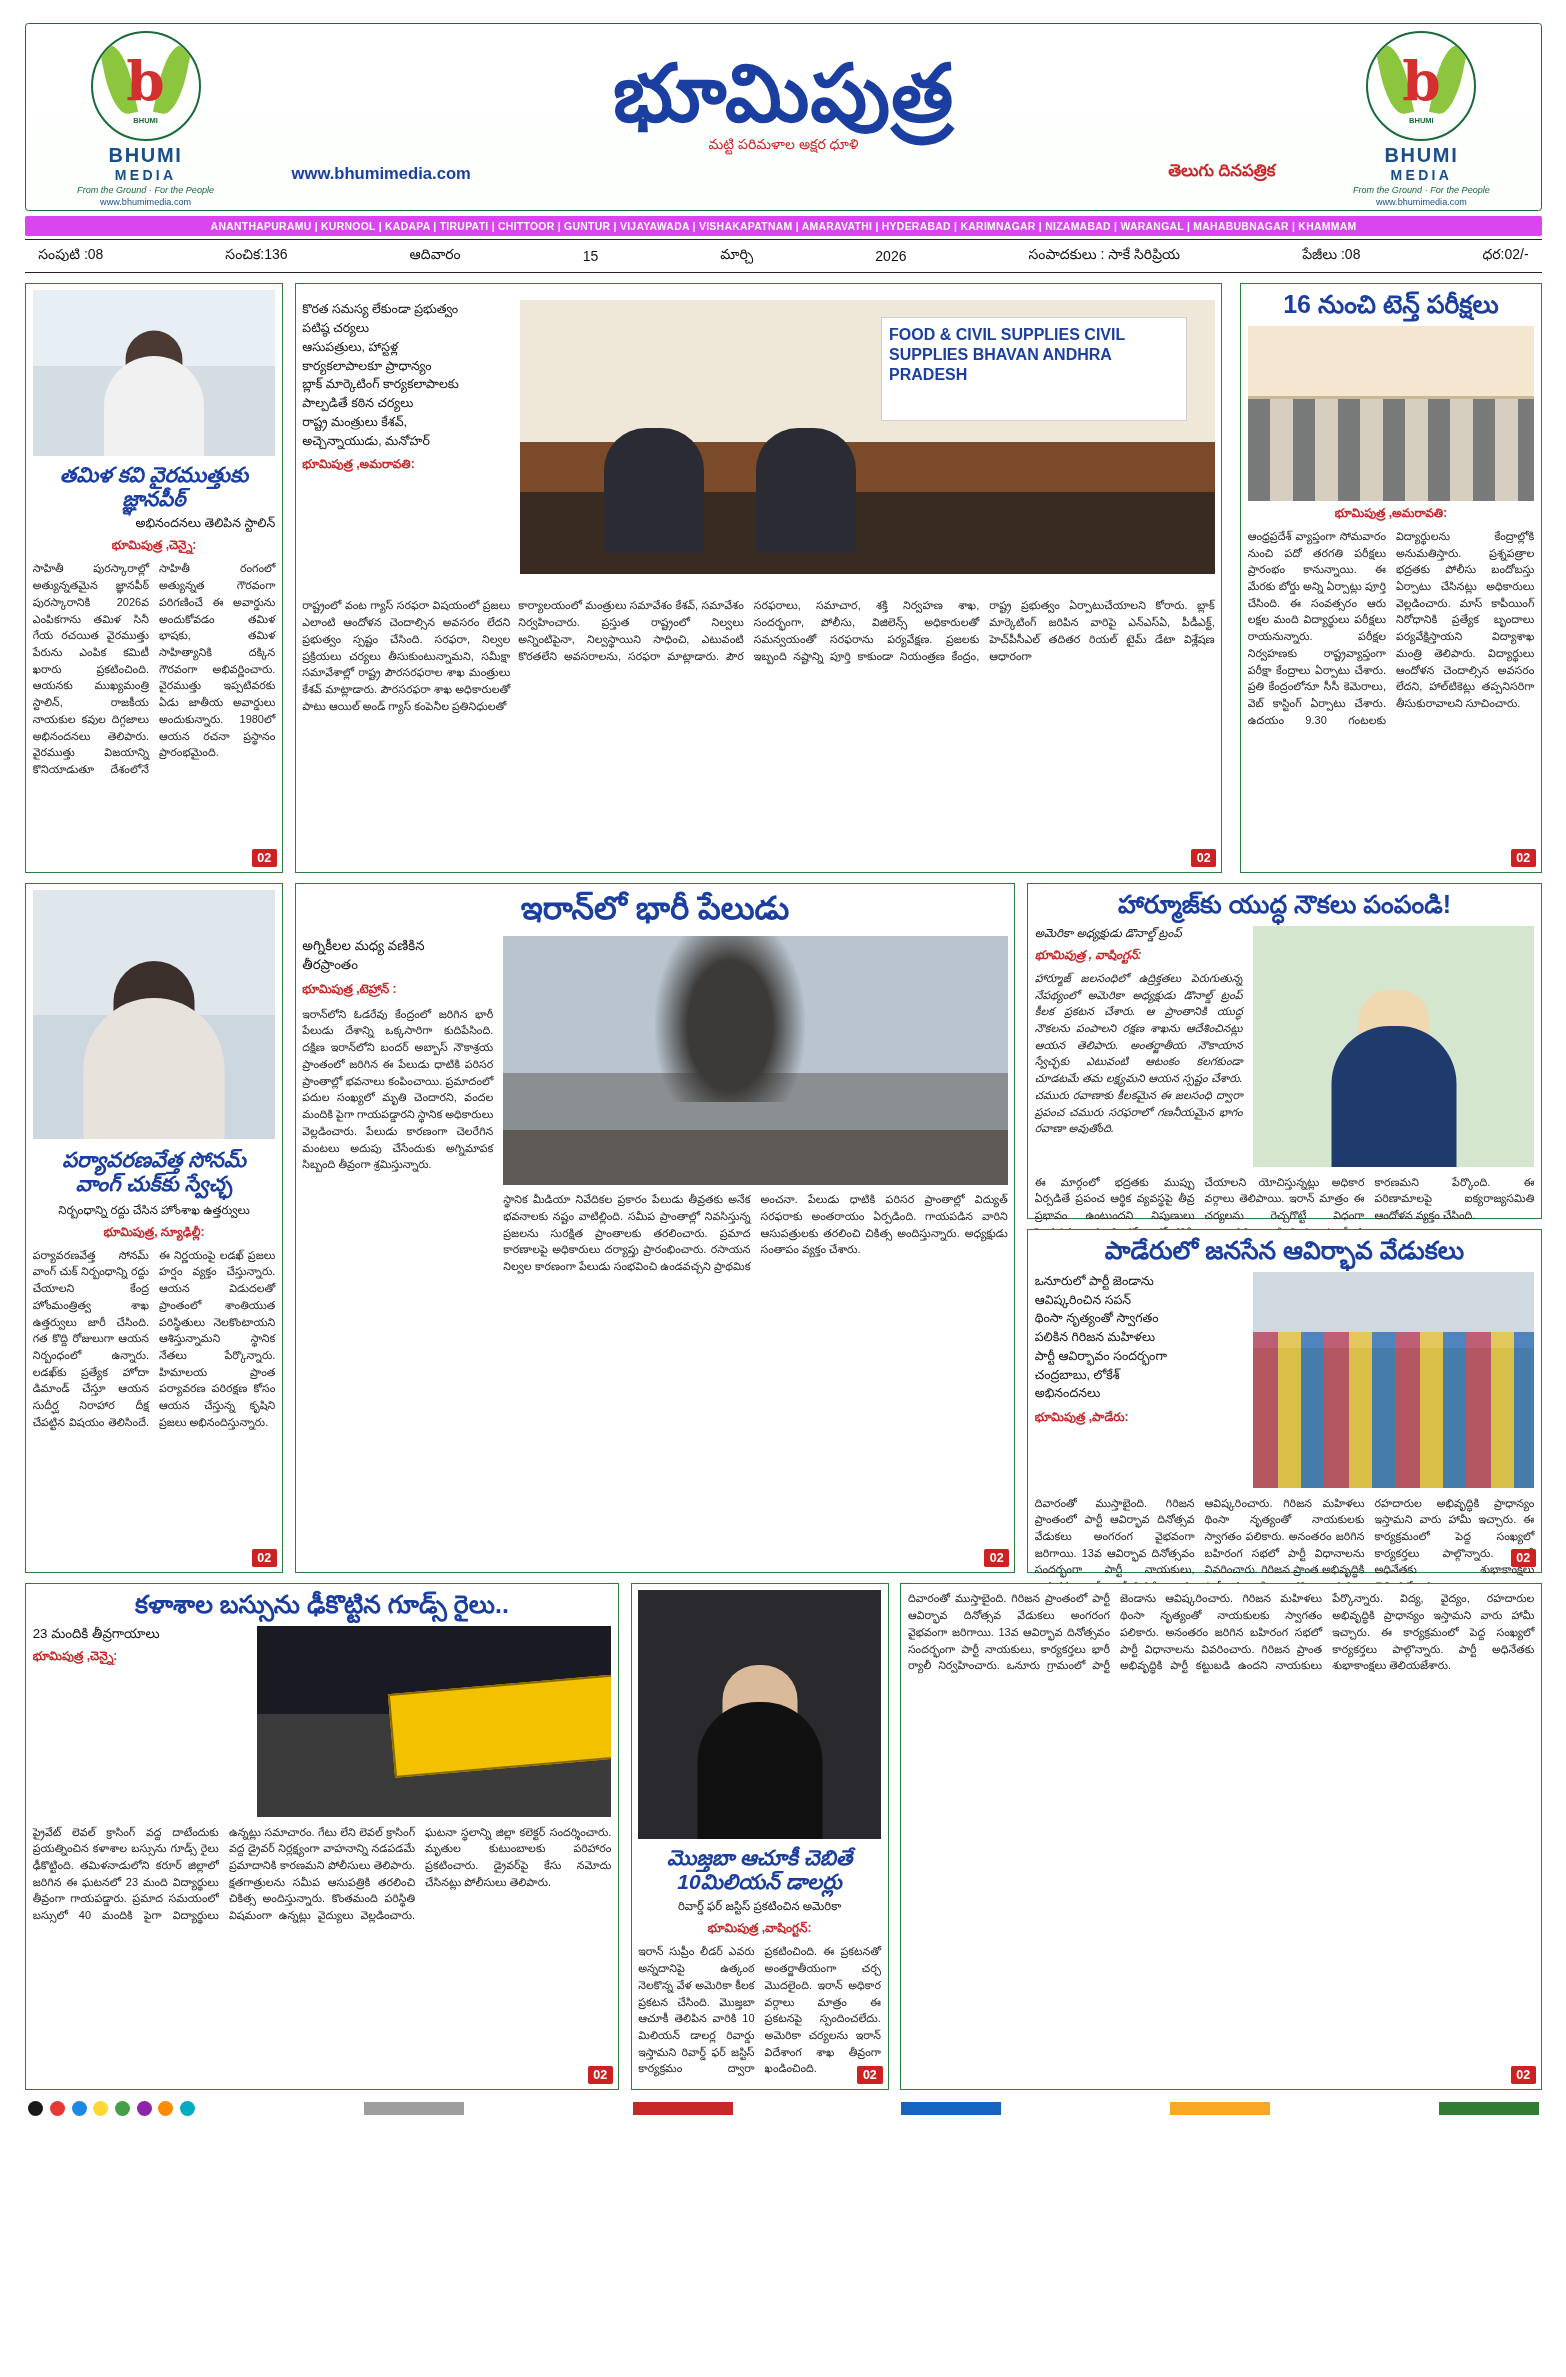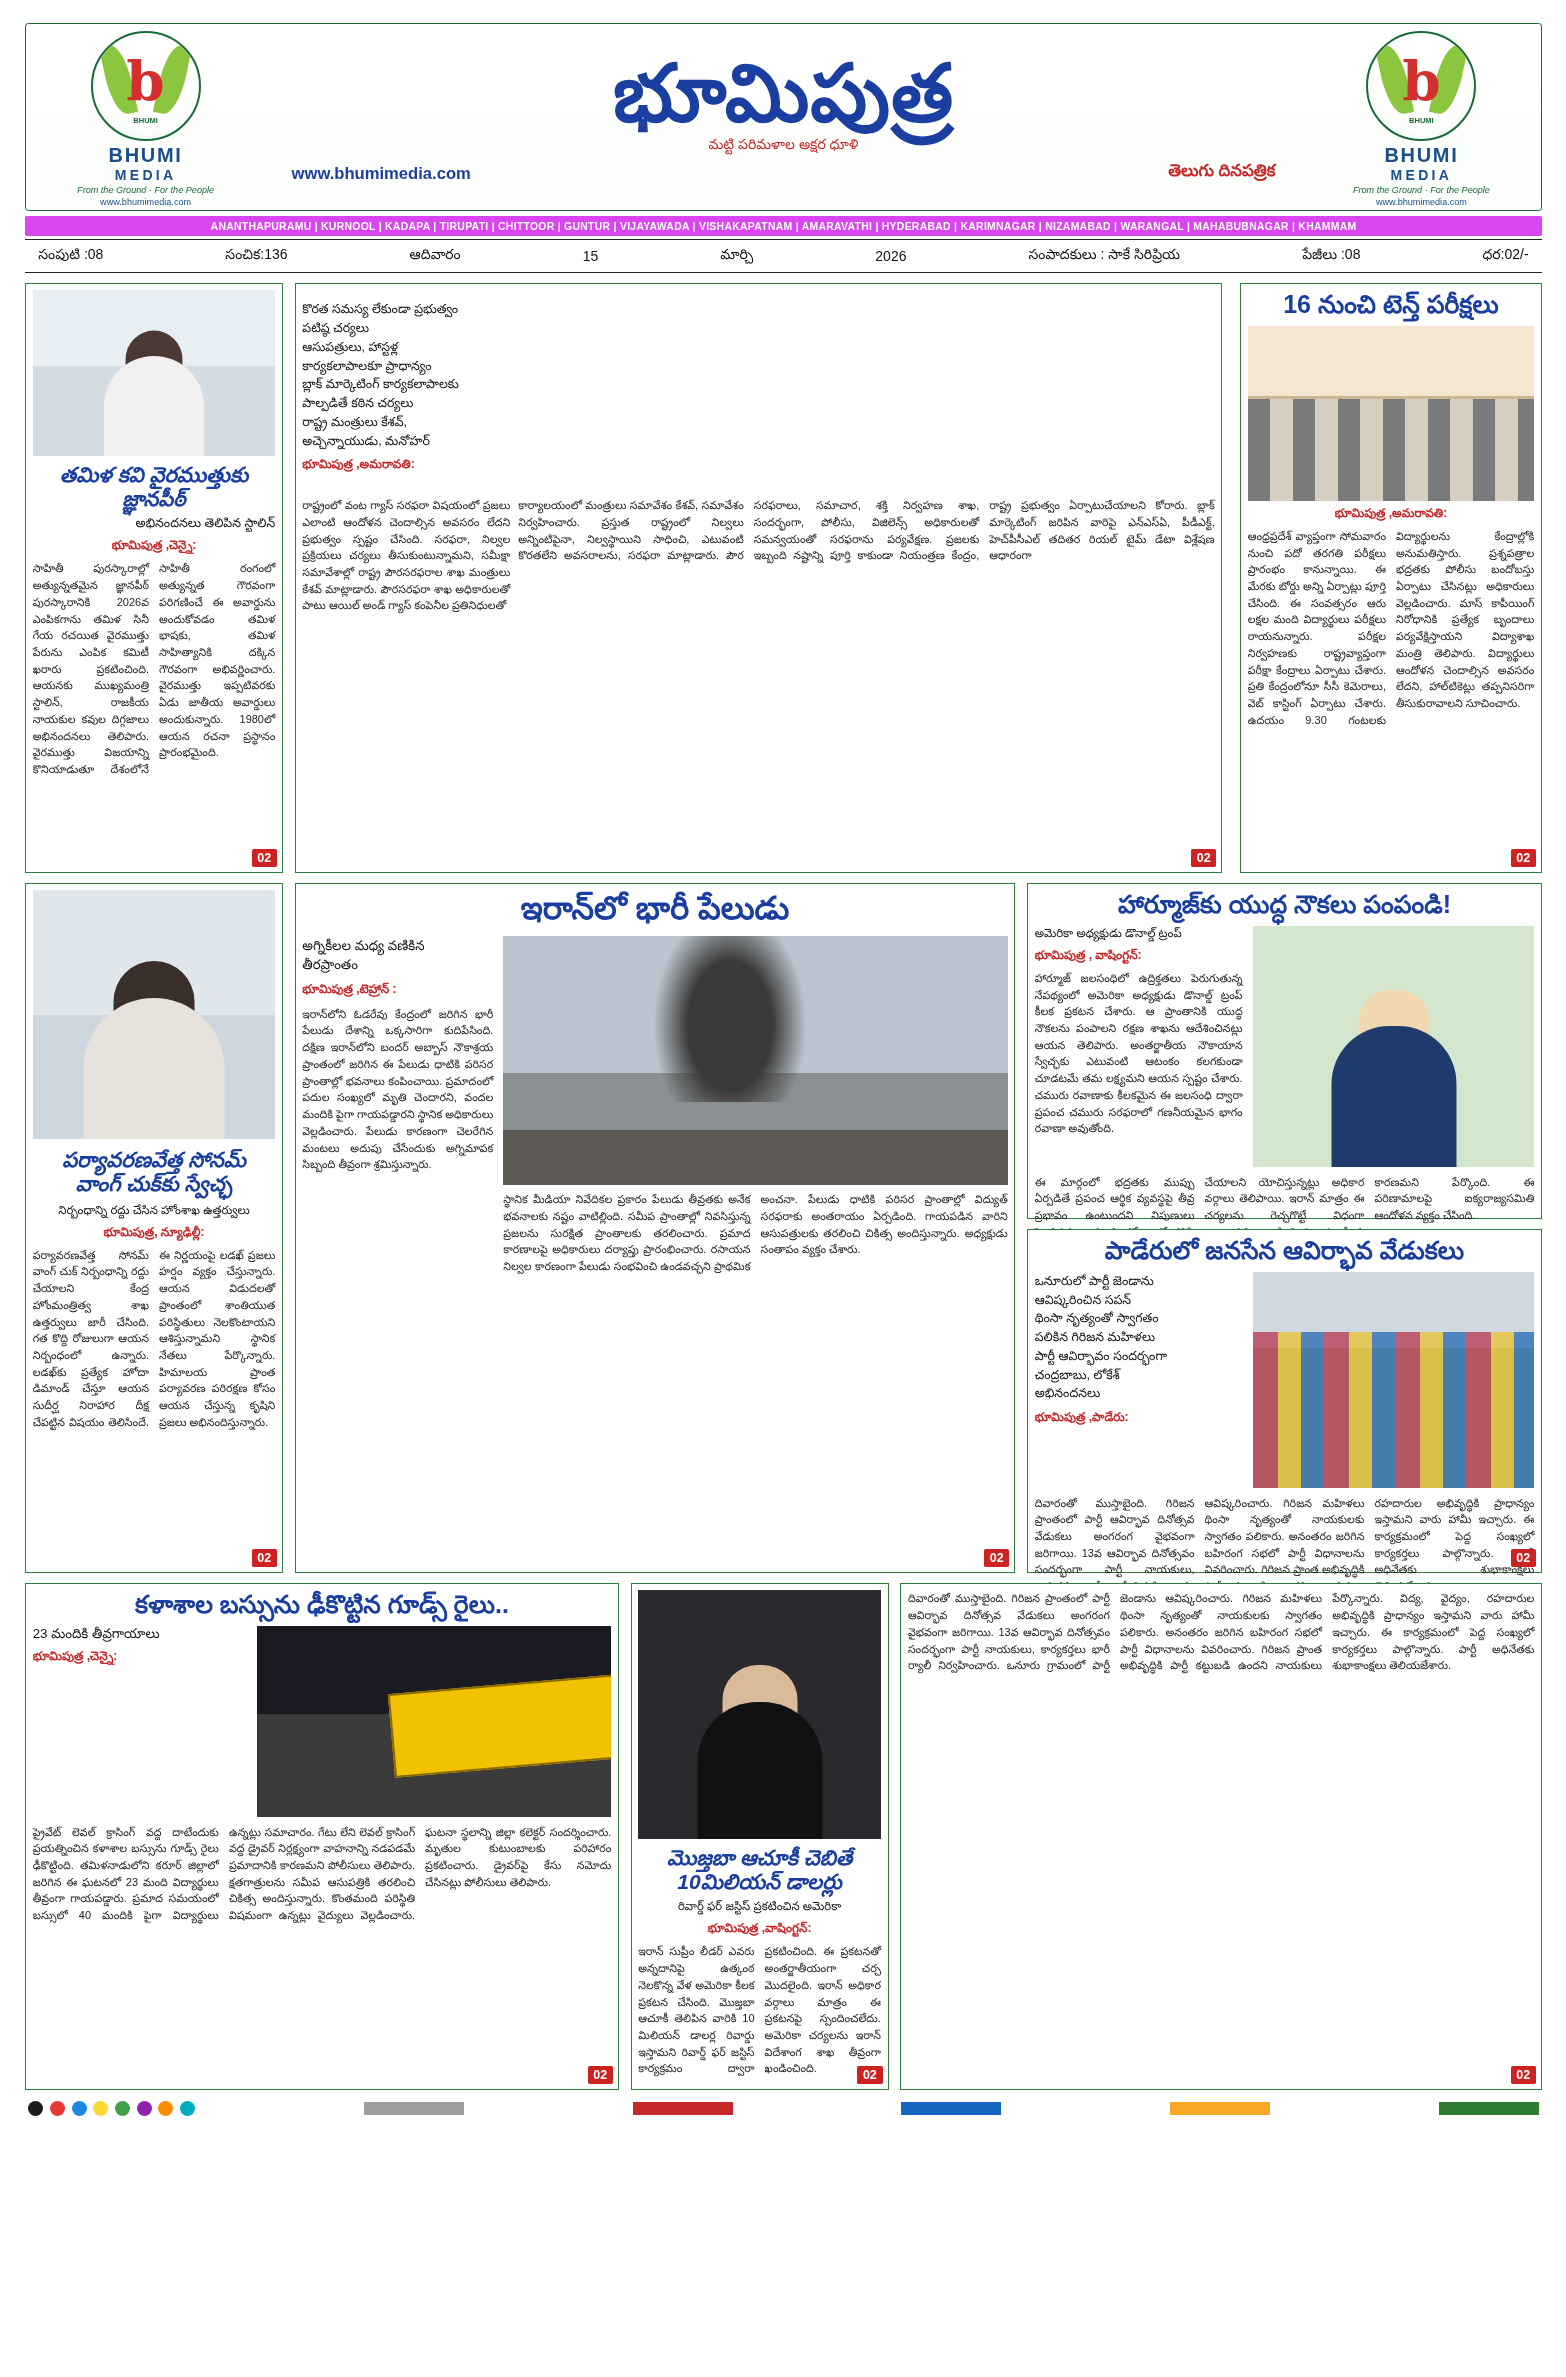--- a/index.html
+++ b/index.html
@@ -257,20 +257,29 @@
               <div class="kicker">పటిష్ఠ చర్యలు</div>
               <div class="kicker">ఆసుపత్రులు, హాస్టళ్ల</div>
               <div class="kicker">కార్యకలాపాలకూ ప్రాధాన్యం</div>
               <div class="kicker">బ్లాక్ మార్కెటింగ్ కార్యకలాపాలకు</div>
               <div class="kicker">పాల్పడితే కఠిన చర్యలు</div>
               <div class="kicker">రాష్ట్ర మంత్రులు కేశవ్,</div>
               <div class="kicker">అచ్చెన్నాయుడు, మనోహర్</div>
               <div class="byline" style="margin-top:6.7px;">భూమిపుత్ర ,అమరావతి:</div>
             </div>
 
+            <div style="flex:1;">
+              <div class="photo ph-meeting">
+                <div class="board">
+                  <b>FOOD &amp; CIVIL SUPPLIES CIVIL SUPPLIES BHAVAN ANDHRA PRADESH</b>
+                </div>
+                <div class="figA"></div>
+                  <div class="figB"></div>
+              </div>
+            </div>
           </div>
 
           <div style="display:flex; gap:8px; margin-top:23px;">
             <div style="width:208px;" class="body-text">రాష్ట్రంలో వంట గ్యాస్ సరఫరా విషయంలో ప్రజలు ఎలాంటి ఆందోళన చెందాల్సిన అవసరం లేదని ప్రభుత్వం స్పష్టం చేసింది. సరఫరా, నిల్వల ప్రక్రియలు చర్యలు తీసుకుంటున్నామని, సమీక్షా సమావేశాల్లో రాష్ట్ర పౌరసరఫరాల శాఖ మంత్రులు కేశవ్ మాట్లాడారు. పౌరసరఫరా శాఖ అధికారులతో పాటు ఆయిల్ అండ్ గ్యాస్ కంపెనీల ప్రతినిధులతో</div>
             <div style="flex:1;" class="body-text cols3">కార్యాలయంలో మంత్రులు సమావేశం కేశవ్, సమావేశం నిర్వహించారు. ప్రస్తుత రాష్ట్రంలో నిల్వలు అన్నింటిపైనా, నిల్వస్థాయిని సాధించి, ఎటువంటి కొరతలేని అవసరాలను, సరఫరా మాట్లాడారు. పౌర సరఫరాలు, సమాచార, శక్తి నిర్వహణ శాఖ, సందర్భంగా, పోలీసు, విజిలెన్స్ అధికారులతో సమన్వయంతో సరఫరాను పర్యవేక్షణ. ప్రజలకు ఇబ్బంది నష్టాన్ని పూర్తి కాకుండా నియంత్రణ కేంద్రం, రాష్ట్ర ప్రభుత్వం ఏర్పాటుచేయాలని కోరారు. బ్లాక్ మార్కెటింగ్ జరిపిన వారిపై ఎన్‌ఎస్‌ఏ, పీడీఎక్ట్, హెచ్‌పీసీఎల్ తదితర రియల్ టైమ్ డేటా విశ్లేషణ ఆధారంగా</div>
           </div>
 
           <div class="page-badge">02</div>
         </div>
       </div>
@@ -316,21 +325,21 @@
             </div>
           </div>
           <div class="page-badge">02</div>
         </div>
       </div>
 
       <div class="col" style="width:515px;">
         <div class="cell" style="height:336px;">
           <div class="headline-te h-md">హార్మూజ్‌కు యుద్ధ నౌకలు పంపండి!</div>
           <div style="display:flex; gap:10px; margin-top:6.7px;">
-            <div style="width:208px;">
+            <div style="width:208px;font-style:italic;">
               <div style="font-size:11.6px;">అమెరికా అధ్యక్షుడు డొనాల్డ్ ట్రంప్</div>
               <div class="byline" style="margin-top:5px;">భూమిపుత్ర , వాషింగ్టన్:</div>
               <div class="body-text" style="margin-top:5px;">హార్మూజ్ జలసంధిలో ఉద్రిక్తతలు పెరుగుతున్న నేపథ్యంలో అమెరికా అధ్యక్షుడు డొనాల్డ్ ట్రంప్ కీలక ప్రకటన చేశారు. ఆ ప్రాంతానికి యుద్ధ నౌకలను పంపాలని రక్షణ శాఖను ఆదేశించినట్లు ఆయన తెలిపారు. అంతర్జాతీయ నౌకాయాన స్వేచ్ఛకు ఎటువంటి ఆటంకం కలగకుండా చూడటమే తమ లక్ష్యమని ఆయన స్పష్టం చేశారు. చమురు రవాణాకు కీలకమైన ఈ జలసంధి ద్వారా ప్రపంచ చమురు సరఫరాలో గణనీయమైన భాగం రవాణా అవుతోంది.</div>
             </div>
             <div style="flex:1;">
               <div class="photo ph-trump"></div>
             </div>
           </div>
           <div class="body-text cols3" style="margin-top:6.7px;">ఈ మార్గంలో భద్రతకు ముప్పు ఏర్పడితే ప్రపంచ ఆర్థిక వ్యవస్థపై తీవ్ర ప్రభావం ఉంటుందని నిపుణులు హెచ్చరిస్తున్నారు. మిత్రదేశాలతో కలిసి ఉమ్మడి నౌకాదళ బృందాన్ని ఏర్పాటు చేయాలని యోచిస్తున్నట్లు అధికార వర్గాలు తెలిపాయి. ఇరాన్ మాత్రం ఈ చర్యలను రెచ్చగొట్టే విధంగా ఉన్నాయని ఖండించింది. ప్రాంతీయ ఉద్రిక్తతలకు అమెరికా చర్యలే కారణమని పేర్కొంది. ఈ పరిణామాలపై ఐక్యరాజ్యసమితి ఆందోళన వ్యక్తం చేసింది.</div>
         </div>

